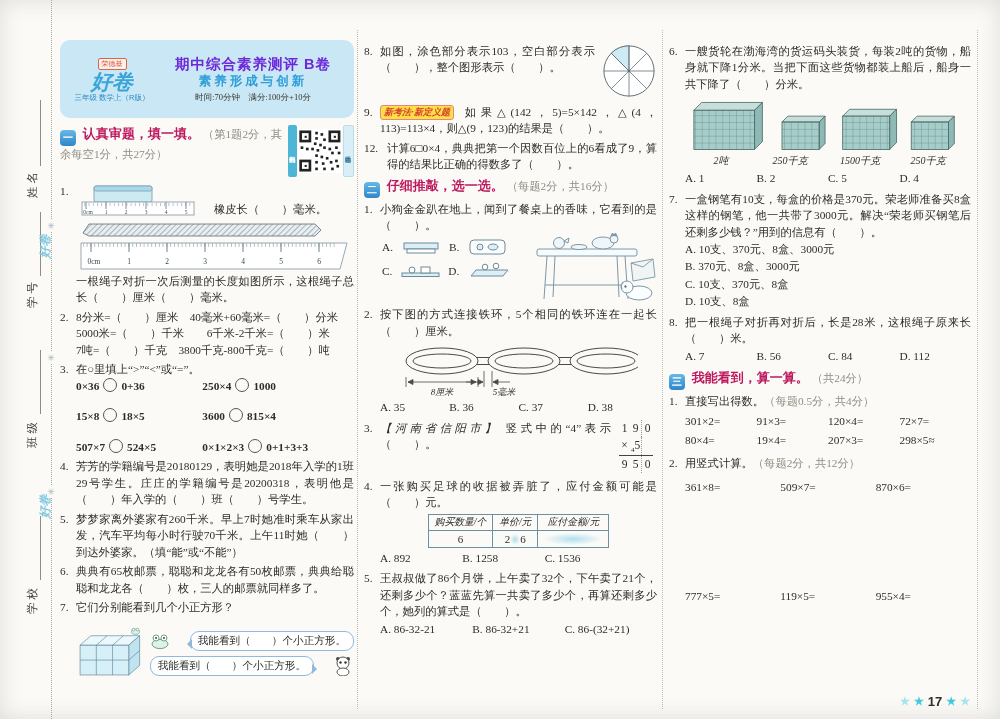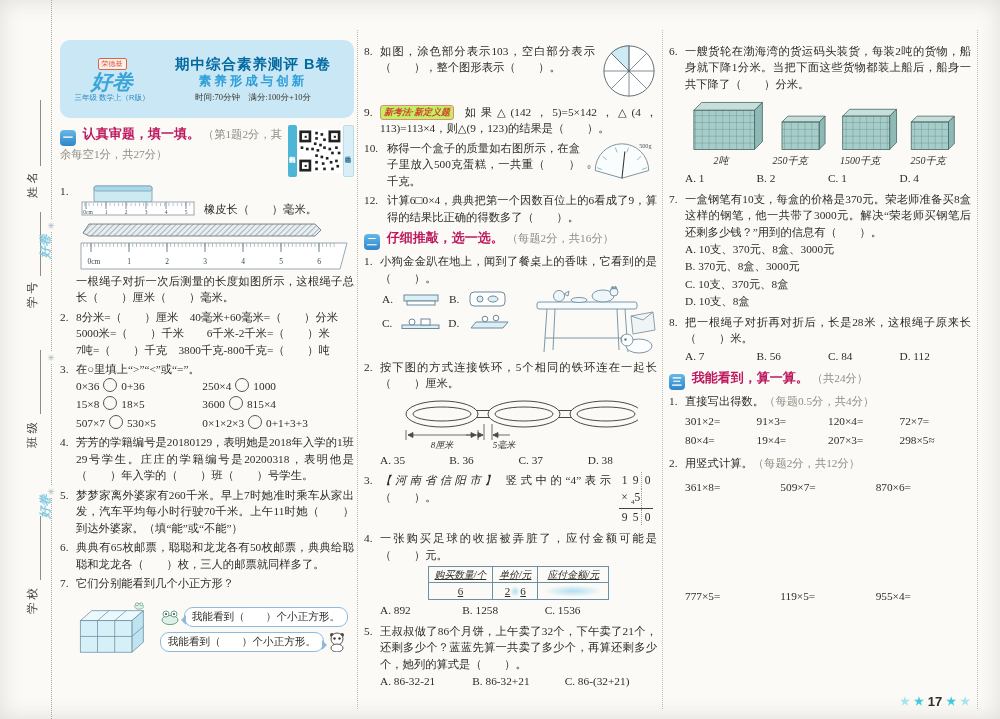--- a/index.html
+++ b/index.html
@@ -20,67 +20,67 @@
   .qd{padding-left:23px;}
   .qno{position:absolute;left:0;top:0;}
   .qtext{display:inline;}
   
   .hdr{display:flex;align-items:center;background:#c9e7f5;border-radius:10px;height:74px;padding:2px 6px;margin-bottom:7px;}
   .hl{width:92px;text-align:center;flex:none;}
   .badge{display:inline-block;border:1px solid #e0614a;color:#d94f36;font:7px/1.5 "Liberation Sans",sans-serif;padding:0 3px;border-radius:2px;background:#fdf3ec;}
   .script{color:#3ba4d8;font:italic bold 21px/1.1 "Liberation Sans",sans-serif;}
   .grade{font-size:7.5px;color:#2d8cc4;font-family:"Liberation Sans",sans-serif;}
   .hm{flex:1;text-align:center;}
-  .ht{font:bold 14.5px/1.25 "Liberation Sans",sans-serif;color:#0369a1;letter-spacing:1px;}
+  .ht{font:bold 14.5px/1.25 "Liberation Sans",sans-serif;color:#6d28d9;letter-spacing:1px;}
   .hs{font:bold 12.5px/1.3 "Liberation Sans",sans-serif;color:#2e9fd8;letter-spacing:3px;}
   .hmeta{font-size:8.5px;color:#35352f;margin-top:2px;}
   
   .sec{margin:4px 0 3px;overflow:hidden;}
   .sec-ico{display:inline-block;width:16px;height:16px;border-radius:4px;background:linear-gradient(180deg,#66b8e6,#2f86c9);
            color:#fff;text-align:center;font:bold 10px/16px "Liberation Sans",sans-serif;vertical-align:-3px;margin-right:4px;}
   .sec-title{font:bold 13px "Liberation Sans",sans-serif;color:#be185d;}
   .sec-note{color:#8e8e83;}
   
   .qr{float:right;width:66px;height:52px;display:flex;gap:1px;margin:0 0 3px 6px;}
   .qr-strip{writing-mode:vertical-rl;font-size:6.5px;line-height:1.1;padding:2px 1px;text-align:center;border-radius:2px;font-family:"Liberation Sans",sans-serif;}
   .qr-l{background:#4db6d6;color:#fff;}
   .qr-r{background:#d9eff8;color:#2c6f8e;border:1px solid #bcdcea;}
   .qr svg{width:44px;height:52px;}
   
-  .cmp-grid{display:grid;grid-template-columns:1fr 1.2fr;row-gap:2px;}
+  .cmp-grid{display:grid;grid-template-columns:1fr 1.2fr;row-gap:14px;font-weight:bold;}
   .cmp{display:inline-block;width:12px;height:12px;border:1px solid #555;border-radius:50%;margin:0 4px;vertical-align:-2px;}
   
   .q7fig{display:flex;gap:6px;align-items:center;margin-top:2px;}
-  .bubrow{display:flex;align-items:center;gap:4px;margin:5px 6px;}
+  .bubrow{display:flex;align-items:center;gap:20px;margin:5px 0;}
   .bub{position:relative;border:1.2px solid #90badc;border-radius:9px;padding:1px 7px;font-size:10.6px;background:#fff;white-space:nowrap;}
   .bub-l::before{content:"";position:absolute;left:-9px;top:7px;border:5px solid transparent;border-right-color:#90badc;}
   .bub-r::after{content:"";position:absolute;right:-9px;top:7px;border:5px solid transparent;border-left-color:#90badc;}
   
   .opts{display:flex;margin:1px 0;}
   .opts span{flex:1;}
   .optlines div{margin:1px 0;}
   .oimg-row{display:flex;align-items:center;gap:6px;margin:2px 128px 2px 2px;}
   
   .vmult{float:right;margin:0 4px 2px 8px;font-size:11.5px;}
   .vr{display:flex;}
   .vr i{font-style:normal;width:11px;text-align:center;}
   .vr b{font-weight:normal;width:11px;text-align:center;border-left:1px dotted #999;}
   .vl{border-bottom:1px solid #444;}
   .vr sub{font-size:7px;}
   
   .rcpt{border-collapse:collapse;margin:3px auto 2px;}
-  .rcpt th,.rcpt td{border:1px solid #6b8fa3;font-weight:normal;font-style:italic;font-size:9.8px;padding:0 6px;text-align:center;height:15px;text-decoration:underline;}
+  .rcpt th,.rcpt td{border:1px solid #6b8fa3;font-weight:normal;font-style:italic;font-size:9.8px;padding:0 6px;text-align:center;height:15px;}
   .rcpt td{font-style:normal;font-size:11px;}
   .sm{display:inline-block;background:radial-gradient(closest-side,#aedff1,rgba(174,223,241,0));vertical-align:-2px;}
   .sm-s{width:10px;height:11px;}
   .sm-l{width:58px;height:12px;}
   
   .figc{display:block;margin:2px auto;}
   .src{font-style:italic;}
-  .nbadge{display:inline-block;border:1px solid #e98777;color:#d5432f;background:#bef264;border-radius:3px;
+  .nbadge{display:inline-block;border:1px solid #e98777;color:#d5432f;background:#fde047;border-radius:3px;
           font:italic bold 9px/1.4 "Liberation Sans",sans-serif;padding:0 3px;margin-right:3px;vertical-align:1px;}
   .clabels{display:flex;font-size:10px;font-style:italic;margin-top:1px;}
   .calc-row{display:flex;margin:3px 0;}
   .calc-row span{flex:1;}
   .vs-space{height:86px;}
   
   .pgft{position:absolute;right:30px;bottom:10px;display:flex;align-items:center;gap:4px;
         font:bold 13px "Liberation Sans",sans-serif;color:#2e2e2a;}
   .st{font-size:11px;}
   .sta{color:#a5e4ee;} .stb{color:#44c8de;}
@@ -173,21 +173,21 @@
         </svg>
         <div class="qr-strip qr-r">错题本</div>
       </div>
       <span class="sec-ico">一</span>
       <span class="sec-title">认真审题，填一填。</span>
       <span class="sec-note">（第1题2分，其余每空1分，共27分）</span>
     </div>
 
     <div class="q">
       <span class="qno">1.</span>
-      <div style="display:flex;align-items:flex-end;gap:6px">
+      <div style="display:flex;align-items:flex-end;gap:16px">
         <svg width="122" height="34" viewBox="0 0 122 34">
           <defs>
             <pattern id="mmt1" width="4.2" height="5" patternUnits="userSpaceOnUse">
               <line x1="0.5" y1="0" x2="0.5" y2="3.2" stroke="#8fa2ac" stroke-width="0.7"></line>
             </pattern>
           </defs>
           <rect x="18" y="3" width="58" height="16" rx="2" fill="#cdeaf3" stroke="#88aabb"></rect>
           <rect x="18" y="3" width="58" height="5" rx="2" fill="#a9d8ea" stroke="#88aabb"></rect>
           <rect x="6" y="19" width="112" height="13" fill="#fff" stroke="#98a8b0"></rect>
           <rect x="8" y="19" width="108" height="4.5" fill="url(#mmt1)"></rect>
@@ -253,21 +253,21 @@
     </div>
 
     <div class="q">
       <span class="qno">3.</span>
       <div>在○里填上“&gt;”“&lt;”或“=”。</div>
       <div class="cmp-grid">
         <span><span>0×36</span><i class="cmp"></i><span>0+36</span></span>
         <span><span>250×4</span><i class="cmp"></i><span>1000</span></span>
         <span><span>15×8</span><i class="cmp"></i><span>18×5</span></span>
         <span><span>3600</span><i class="cmp"></i><span>815×4</span></span>
-        <span><span>507×7</span><i class="cmp"></i><span>530×5</span></span>
+        <span><span>507×7</span><i class="cmp"></i><span>524×5</span></span>
         <span><span>0×1×2×3</span><i class="cmp"></i><span>0+1+3+3</span></span>
       </div>
     </div>
 
     <div class="q">
       <span class="qno">4.</span>
       <span class="qtext">芳芳的学籍编号是20180129，表明她是2018年入学的1班29号学生。庄庄的学籍编号是20200318，表明他是（　　）年入学的（　　）班（　　）号学生。</span>
     </div>
 
     <div class="q">
@@ -344,38 +344,20 @@
       </svg>
       <span class="qtext">如图，涂色部分表示103，空白部分表示（　　），整个图形表示（　　）。</span>
     </div>
 
     <div class="q">
       <span class="qno">9.</span>
       <span class="nbadge">新考法·新定义题</span>
       <span class="qtext">如果△(142，5)=5×142，△(4，113)=113×4，则△(9，123)的结果是（　　）。</span>
     </div>
 
-    <div class="q qd">
-      <span class="qno">10.</span>
-      <svg width="72" height="42" viewBox="0 0 74 44" style="float:right;margin:0 0 2px 5px">
-        <path d="M10,32 A28,28 0 0 1 66,32 L38,40 Z" fill="#fafdfe" stroke="#76909e"></path>
-        <g stroke="#76909e" stroke-width="0.7">
-          <line x1="12" y1="29" x2="17" y2="31"></line>
-            <line x1="18" y1="17" x2="22" y2="21"></line>
-          <line x1="31" y1="8" x2="33" y2="13"></line>
-            <line x1="45" y1="8" x2="43" y2="13"></line>
-          <line x1="58" y1="17" x2="54" y2="21"></line>
-            <line x1="64" y1="29" x2="59" y2="31"></line>
-        </g>
-        <line x1="38" y1="40" x2="41" y2="12" stroke="#333" stroke-width="1.1"></line>
-        <text x="56" y="8" font-size="6.5" fill="#44505a">500g</text>
-        <text x="2" y="30" font-size="6.5" fill="#44505a">0</text>
-      </svg>
-      <span class="qtext">称得一个盒子的质量如右图所示，在盒子里放入500克蛋糕，一共重（　　）千克。</span>
-    </div>
 
 
     <div class="q qd">
       <span class="qno">12.</span>
       <span class="qtext">计算6□0×4，典典把第一个因数百位上的6看成了9，算得的结果比正确的得数多了（　　）。</span>
     </div>
 
     <div class="sec">
       <span class="sec-ico">二</span>
       <span class="sec-title">仔细推敲，选一选。</span>
@@ -568,21 +550,21 @@
       </svg>
       <div class="clabels">
         <span style="width:72px;text-align:center">2吨</span>
         <span style="width:66px;text-align:center">250千克</span>
         <span style="width:74px;text-align:center">1500千克</span>
         <span style="width:62px;text-align:center">250千克</span>
       </div>
       <div class="opts">
         <span>A. 1</span>
         <span>B. 2</span>
-        <span>C. 1</span>
+        <span>C. 5</span>
         <span>D. 4</span>
       </div>
     </div>
 
     <div class="q">
       <span class="qno">7.</span>
       <span class="qtext">一盒钢笔有10支，每盒的价格是370元。荣老师准备买8盒这样的钢笔，他一共带了3000元。解决“荣老师买钢笔后还剩多少钱？”用到的信息有（　　）。</span>
       <div class="optlines">
         <div>A. 10支、370元、8盒、3000元</div>
         <div>B. 370元、8盒、3000元</div>

